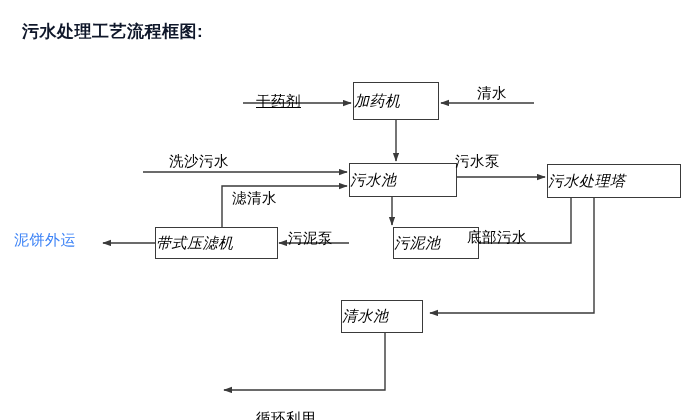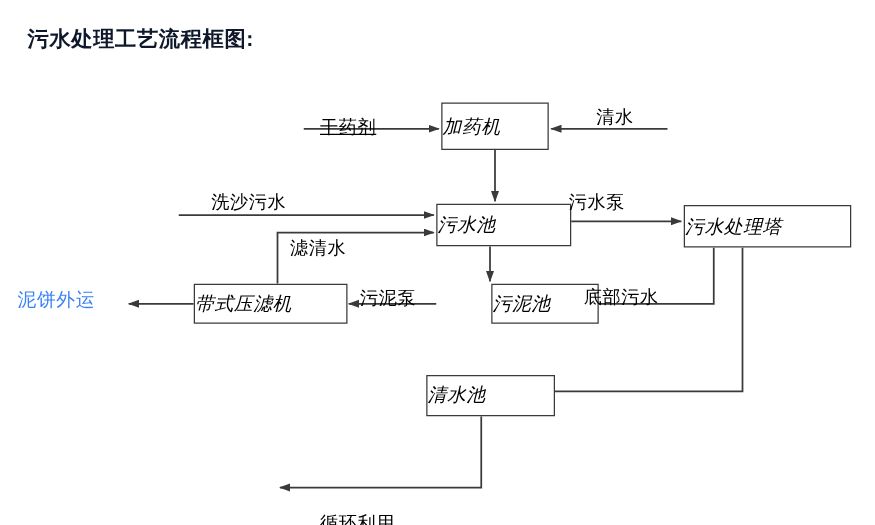--- a/index.html
+++ b/index.html
@@ -102,21 +102,21 @@
   </div>
 
   <div class="node" style="left:155px;top:227px;width:123px;height:32px;">
     <span>带式压滤机</span>
   </div>
 
   <div class="node" style="left:349px;top:227px;width:86px;height:32px;margin-left:44px;">
     <span>污泥池</span>
   </div>
 
-  <div class="node" style="left:341px;top:300px;width:103px;height:33px;">
+  <div class="node" style="left:341px;top:300px;width:82px;height:33px;">
     <span>清水池</span>
   </div>
 
   <div class="free-label" style="left:14px;top:231px;">泥饼外运</div>
 
   <div class="edge-label" style="left:256px;top:92px;text-decoration:underline;">干药剂</div>
   <div class="edge-label" style="left:477px;top:84px;">清水</div>
   <div class="edge-label" style="left:169px;top:152px;">洗沙污水</div>
   <div class="edge-label" style="left:232px;top:189px;">滤清水</div>
   <div class="edge-label" style="left:455px;top:152px;">污水泵</div>

